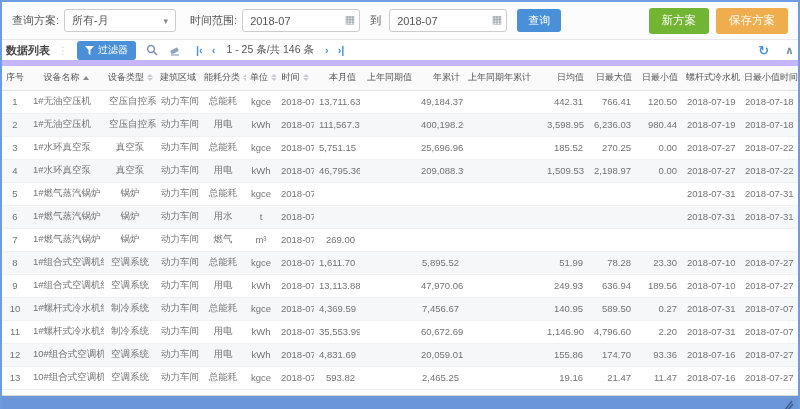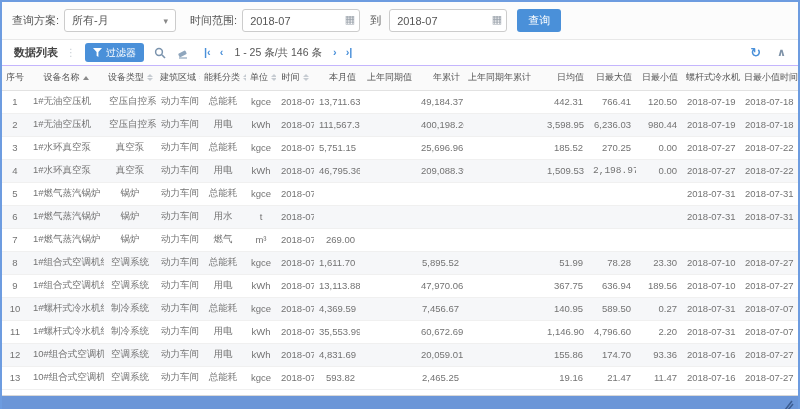--- a/index.html
+++ b/index.html
@@ -18,21 +18,21 @@
   .to-label { font-size:11px; color:#555; margin:0 8px 0 2px; }
   .btn { border:none; border-radius:3px; color:#fff; font-size:11px; cursor:pointer; font-family:inherit; white-space:nowrap; }
   .btn-search { background:#4a90d9; height:23px; padding:0 11px; margin-left:2px; }
   .query-spacer { flex:1; }
   .btn-plan { height:26px; padding:0 13px; margin-left:7px; font-size:11.5px; }
   .btn-new { background:#72b532; }
   .btn-save { background:#f0ad4e; }
   .btn-manage { background:#47b4dc; }
 
   
-  .panel-toolbar { height:26px; flex:0 0 26px; display:flex; align-items:center; padding:0 12px; background:#fff; border-bottom:1px solid #c4b5fd; }
+  .panel-toolbar { height:26px; flex:0 0 26px; display:flex; align-items:center; padding:0 4px; background:#fff; border-bottom:6px solid #c4b5fd; }
   .panel-title { font-size:11px; font-weight:bold; color:#444; margin-right:8px; }
   .grip-dots { color:#c9ced4; font-size:10px; margin-right:8px; letter-spacing:1px; }
   .btn-filter { background:#4a90d9; height:19px; padding:0 8px; display:flex; align-items:center; gap:4px; font-size:10px; }
   .tool-icon { margin-left:10px; cursor:pointer; display:flex; align-items:center; }
   .pager { display:flex; align-items:center; margin-left:16px; gap:9px; }
   .pg-btn { color:#4a90d9; font-size:11px; font-weight:bold; cursor:pointer; line-height:1; }
   .pg-text { font-size:10.5px; color:#555; margin:0 2px; }
   .panel-spacer { flex:1; }
   .refresh-glyph { color:#4a90d9; font-size:13px; font-weight:bold; cursor:pointer; margin-right:16px; }
   .collapse-glyph { color:#7f93a8; font-size:11px; font-weight:bold; cursor:pointer; }
@@ -70,20 +70,22 @@
       <input type="text" readonly="" value="2018-07" style="">
       <span class="cal-icon">▦</span>
     </div>
     <span class="to-label">到</span>
     <div class="input-box">
       <input type="text" readonly="" value="2018-07" style="">
       <span class="cal-icon">▦</span>
     </div>
     <button class="btn btn-search">查询</button>
     <div class="query-spacer"></div>
+    <button class="btn btn-plan btn-new">新方案</button>
+    <button class="btn btn-plan btn-save">保存方案</button>
   </div>
 
   <div class="panel-toolbar">
     <span class="panel-title">数据列表</span>
     <span class="grip-dots">⋮</span>
     <button class="btn btn-filter">
       <span style="display:flex;">
         <svg width="9" height="9" viewBox="0 0 10 10">
             <path d="M0 0 H10 L6 4.5 V10 L4 8.5 V4.5 Z" fill="#ffffff"></path>
           </svg>
@@ -214,21 +216,21 @@
             <td style="text-align: center;">真空泵</td>
             <td style="text-align: center;">动力车间</td>
             <td style="text-align: center;">用电</td>
             <td style="text-align: center;">kWh</td>
             <td style="text-align: center;">2018-07</td>
             <td style="text-align: right;">46,795.36</td>
             <td style="text-align: right;"></td>
             <td style="text-align: right;">209,088.39</td>
             <td style="text-align: right;"></td>
             <td style="text-align: right;">1,509.53</td>
-            <td style="text-align: right; font-family: Liberation Mono, monospace;">2,198.97</td>
+            <td style="text-align: right;">2,198.97</td>
             <td style="text-align: right;">0.00</td>
             <td style="text-align: right;">2018-07-27</td>
             <td style="text-align: right;">2018-07-22</td>
           </tr>
           <tr>
             <td style="text-align: center;">5</td>
             <td style="text-align: left;">1#燃气蒸汽锅炉</td>
             <td style="text-align: center;">锅炉</td>
             <td style="text-align: center;">动力车间</td>
             <td style="text-align: center;">总能耗</td>
@@ -303,21 +305,21 @@
             <td style="text-align: left;">1#组合式空调机组</td>
             <td style="text-align: center;">空调系统</td>
             <td style="text-align: center;">动力车间</td>
             <td style="text-align: center;">用电</td>
             <td style="text-align: center;">kWh</td>
             <td style="text-align: center;">2018-07</td>
             <td style="text-align: right;">13,113.88</td>
             <td style="text-align: right;"></td>
             <td style="text-align: right;">47,970.06</td>
             <td style="text-align: right;"></td>
-            <td style="text-align: right;">367.75</td>
+            <td style="text-align: right;">249.93</td>
             <td style="text-align: right;">636.94</td>
             <td style="text-align: right;">189.56</td>
             <td style="text-align: right;">2018-07-10</td>
             <td style="text-align: right;">2018-07-27</td>
           </tr>
           <tr>
             <td style="text-align: center;">10</td>
             <td style="text-align: left;">1#螺杆式冷水机组</td>
             <td style="text-align: center;">制冷系统</td>
             <td style="text-align: center;">动力车间</td>

